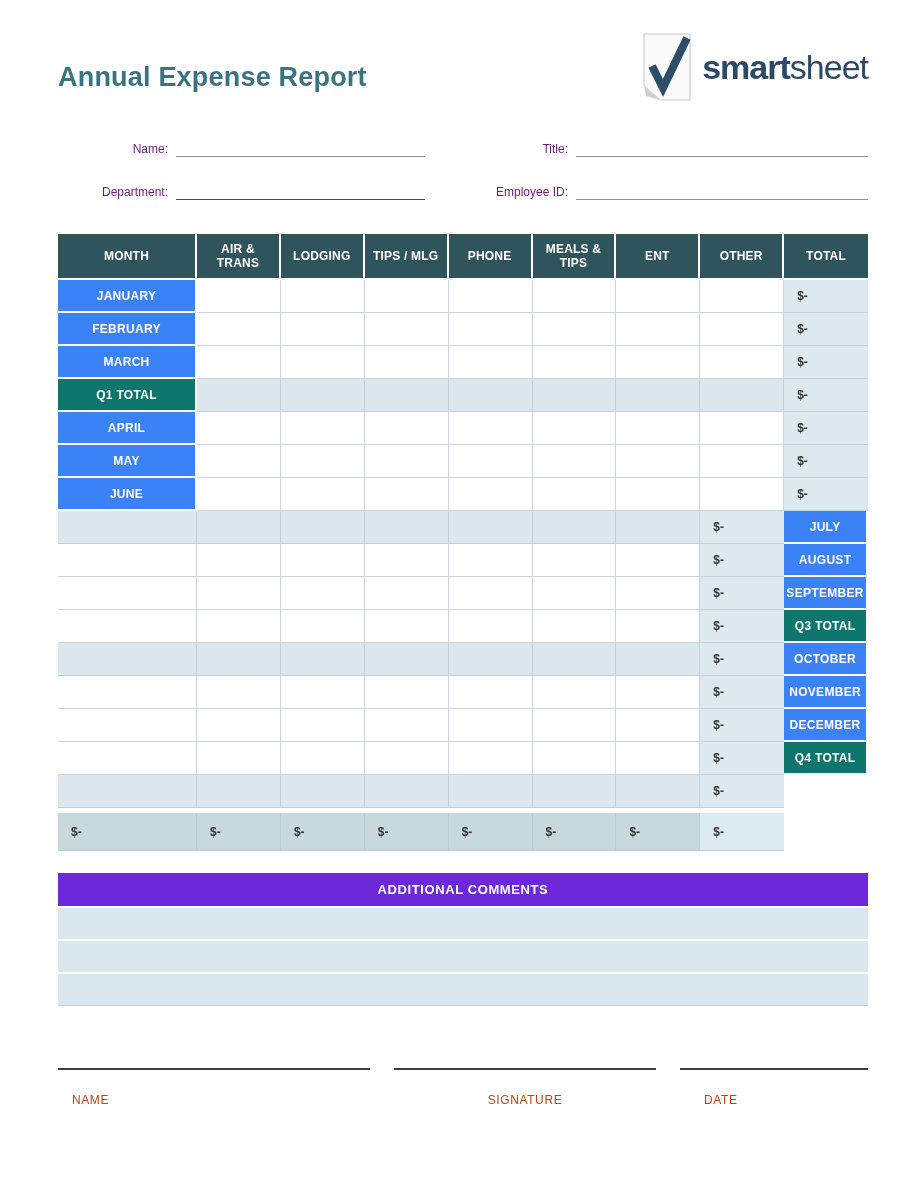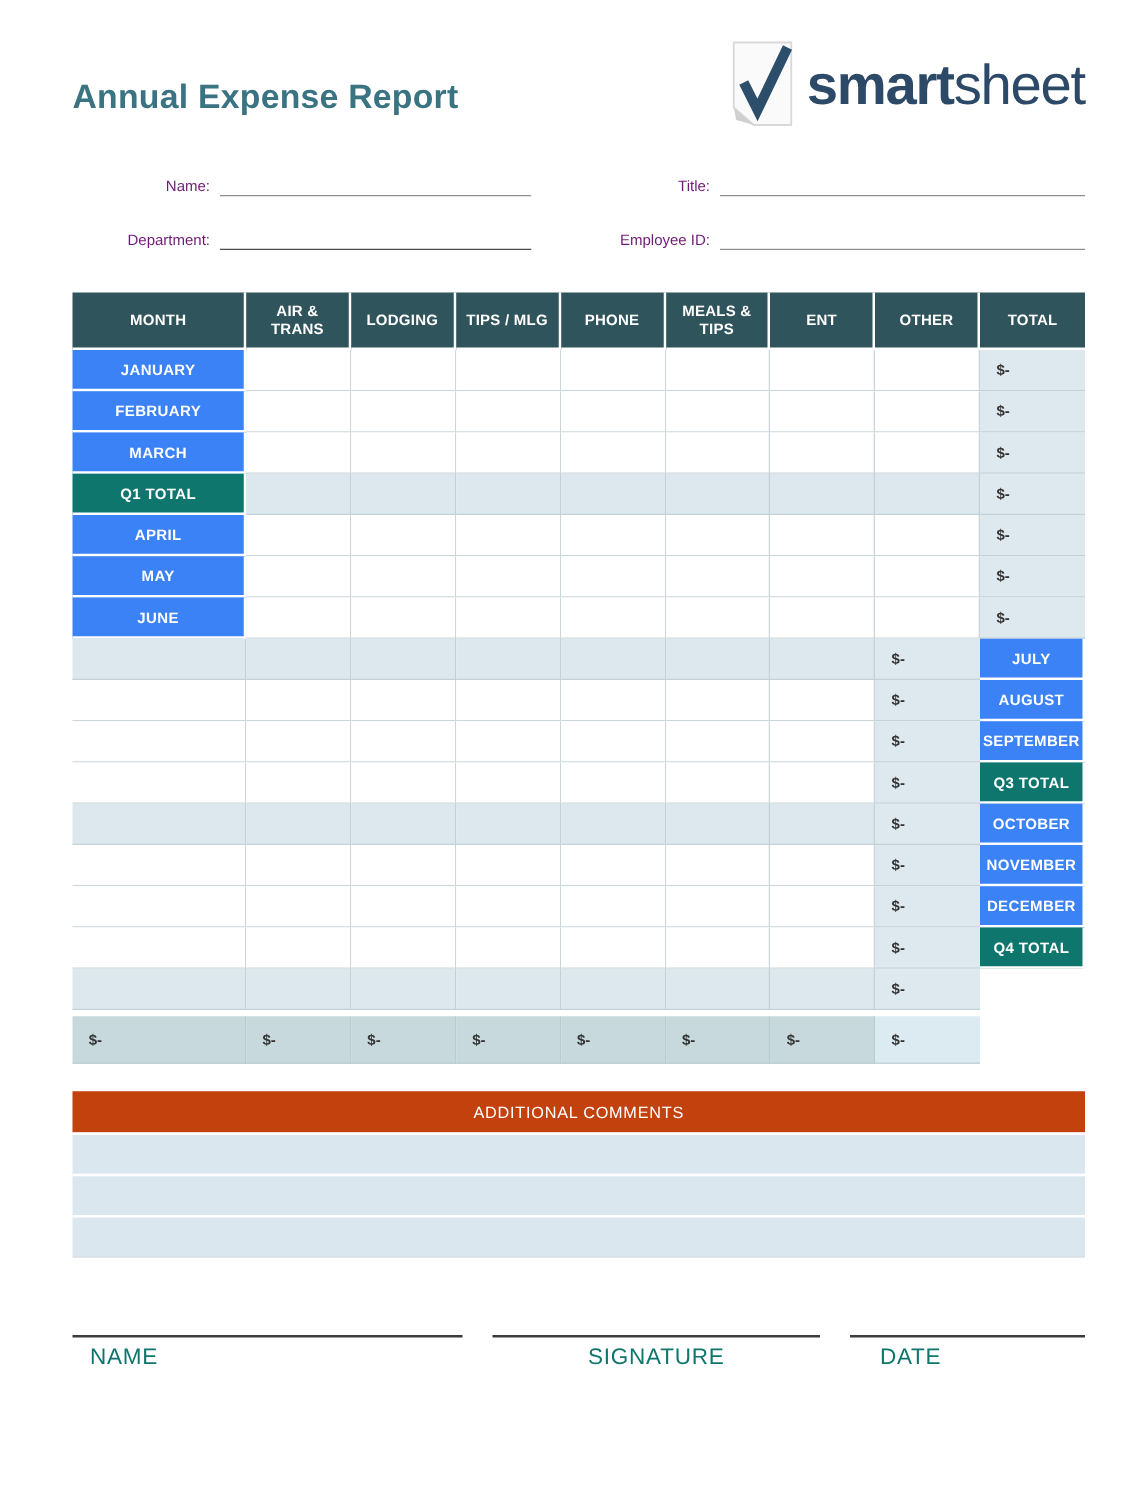--- a/index.html
+++ b/index.html
@@ -10,21 +10,21 @@
   }
   .sheet{padding:0 50px 0 58px;}
 
   
   .top{display:flex;justify-content:space-between;align-items:flex-start;padding-top:28px;}
   .page-title{
     margin:34px 0 0 0;font-size:27px;font-weight:bold;color:#3a7382;letter-spacing:.2px;
   }
   .logo{display:flex;align-items:center;gap:8px;margin-top:2px;}
   .logo svg{display:block;}
-  .logo-text{font-size:45px;color:#2c4a67;letter-spacing:-1px;line-height:1;}
+  .logo-text{font-size:34px;color:#2c4a67;letter-spacing:-1px;line-height:1;}
   .logo-text .b{font-weight:bold;}
   .logo-text .l{font-weight:normal;}
 
   
   .fields{
     display:grid;grid-template-columns:367px 1fr;column-gap:45px;row-gap:18px;
     margin-top:28px;font-size:12px;color:#701a75;
   }
   .field{display:flex;align-items:flex-end;height:25px;}
   .field-label{white-space:nowrap;text-align:right;padding-right:8px;padding-bottom:1px;}
@@ -69,28 +69,28 @@
     border-right:1px solid #b9cdd1;border-bottom:1px solid #b9cdd1;
   }
   .cell.grand-total{
     height:38px;background:#dcebf2;color:#333333;font-weight:bold;padding-left:13px;
     border-bottom:1px solid #b9cdd1;
   }
 
   
   .comments{margin-top:22px;width:810px;border-bottom:1px solid #c6d3d9;}
   .comments-header{
-    height:33px;background:#c2410c;color:#ffffff;font-weight:normal;font-size:13px;
+    height:33px;background:#6d28d9;color:#ffffff;font-weight:bold;font-size:13px;
     display:flex;align-items:center;justify-content:center;letter-spacing:.6px;
   }
   .comment-row{height:31px;background:#dbe7ee;border-top:2px solid #ffffff;}
 
   
   .signature{margin-top:62px;width:810px;display:flex;justify-content:space-between;}
-  .sig-block{padding-top:5px;border-top:2px solid #3c3c3c;font-size:18px;color:#0f766e;letter-spacing:.6px;}
+  .sig-block{padding-top:23px;border-top:2px solid #3c3c3c;font-size:12px;color:#c2410c;letter-spacing:.6px;}
   .sig-block.name{width:312px;}
   .sig-block.sig{width:262px;text-align:center;}
   .sig-block.date{width:188px;}
   .sig-block.name .sig-label{padding-left:14px;}
   .sig-block.date .sig-label{padding-left:24px;}
 </style>
 </head>
 <body>
 
 <div class="sheet">

